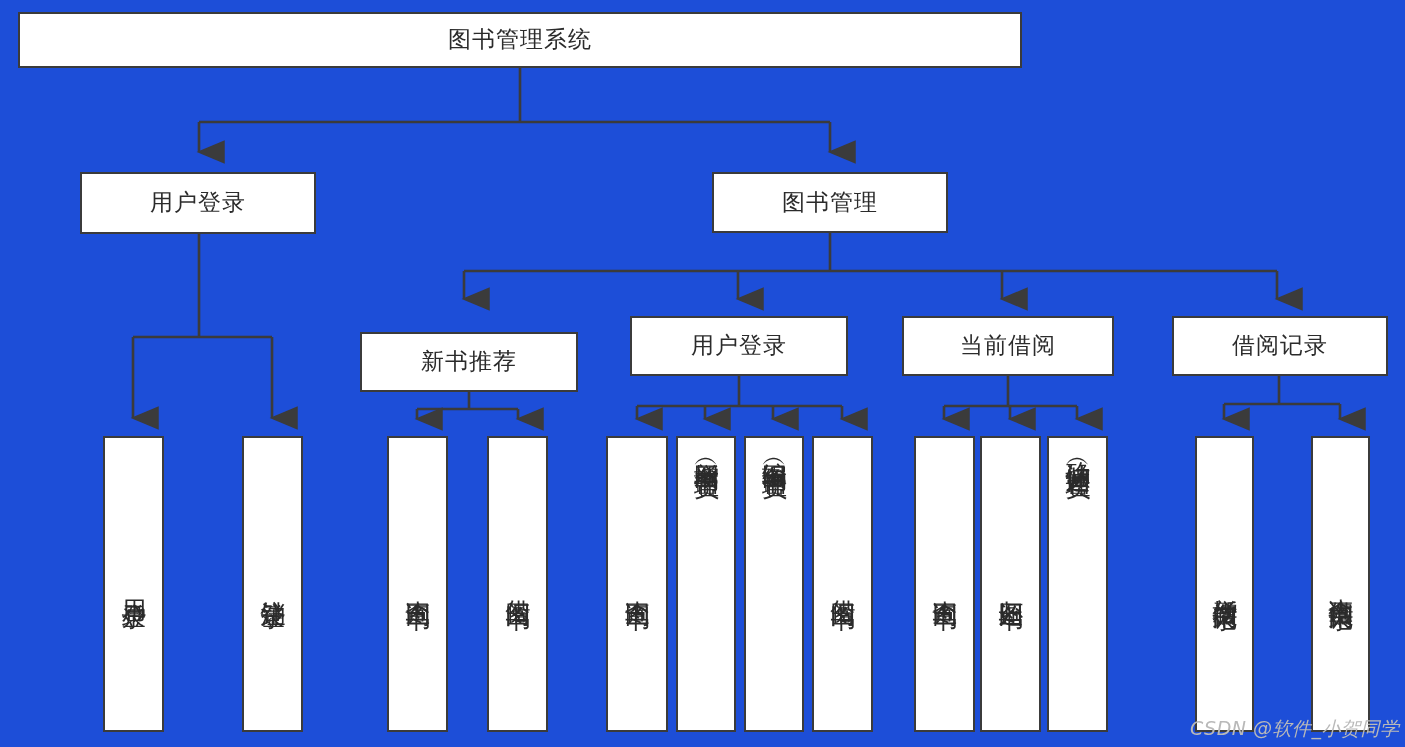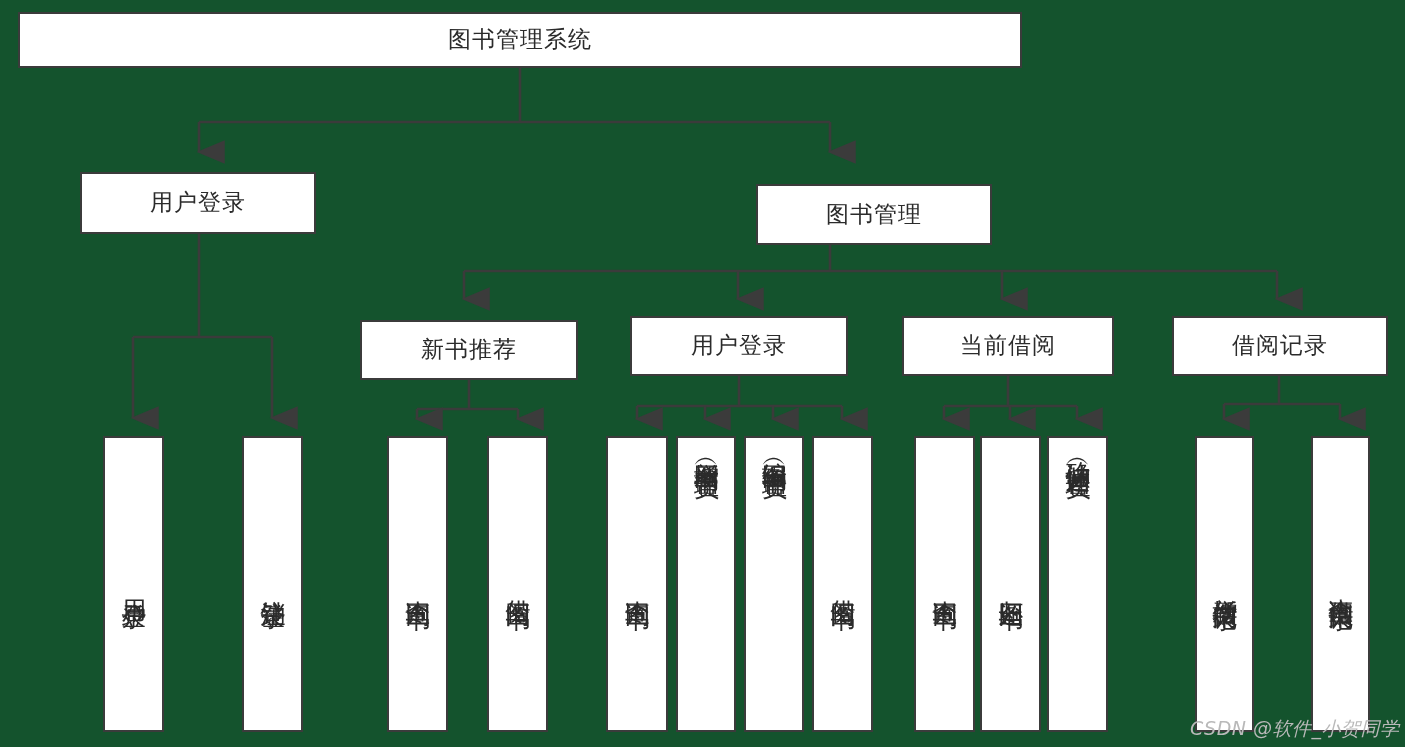--- a/index.html
+++ b/index.html
@@ -8,21 +8,21 @@
     padding: 0;
     background: #ffffff;
   }
   body {
     font-family: "DejaVu Sans", "Liberation Sans", sans-serif;
   }
   #diagram-root {
     position: relative;
     width: 1405px;
     height: 747px;
-    background: #14532d;
+    background: #1d4ed8;
     overflow: hidden;
   }
   svg.wires {
     position: absolute;
     left: 0;
     top: 0;
     width: 1405px;
     height: 747px;
     pointer-events: none;
   }
@@ -114,23 +114,23 @@
       <path d="M 1279 376 L 1279 404"></path>
       <path d="M 1224 404 L 1340 404"></path>
       <path d="M 1224 404 L 1224 419" marker-end="url(#arrow)"></path>
       <path d="M 1340 404 L 1340 419" marker-end="url(#arrow)"></path>
     </g>
   </svg>
 
   <div class="node horiz" style="left:18px; top:12px; width:1004px; height:56px;">图书管理系统</div>
 
   <div class="node horiz" style="left:80px; top:172px; width:236px; height:62px;">用户登录</div>
-  <div class="node horiz" style="left:712px; top:184px; width:236px; height:61px;margin-left:44px;">图书管理</div>
+  <div class="node horiz" style="left:712px; top:172px; width:236px; height:61px;">图书管理</div>
 
-  <div class="node horiz" style="left:360px; top:320px; width:218px; height:60px;">新书推荐</div>
+  <div class="node horiz" style="left:360px; top:332px; width:218px; height:60px;">新书推荐</div>
   <div class="node horiz" style="left:630px; top:316px; width:218px; height:60px;">用户登录</div>
   <div class="node horiz" style="left:1172px; top:316px; width:216px; height:60px;">借阅记录</div>
   <div class="node horiz" style="left:902px; top:316px; width:212px; height:60px;">当前借阅</div>
 
   <div class="node vert" style="left:103px; top:436px; width:61px; height:296px;">用户登录</div>
   <div class="node vert" style="left:242px; top:436px; width:61px; height:296px;">注销登录</div>
 
   <div class="node vert" style="left:387px; top:436px; width:61px; height:296px;">查询图书</div>
   <div class="node vert" style="left:487px; top:436px; width:61px; height:296px;">借阅图书</div>
 

